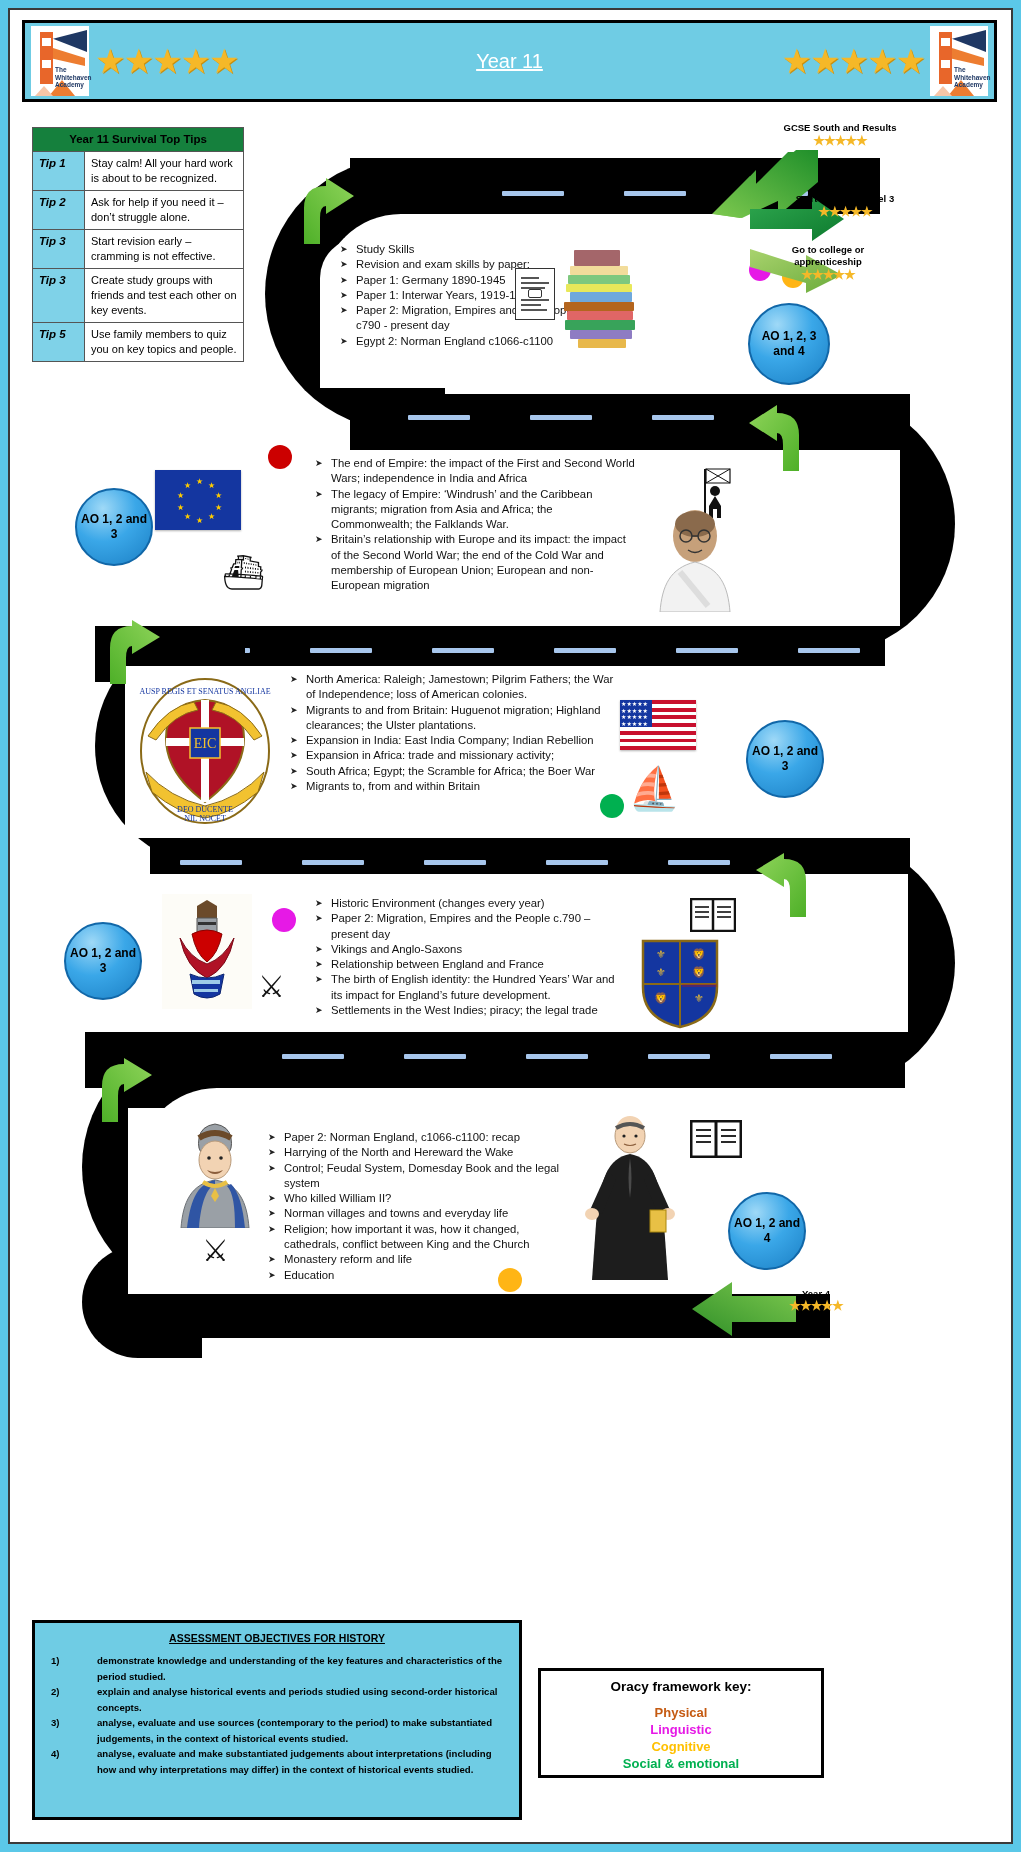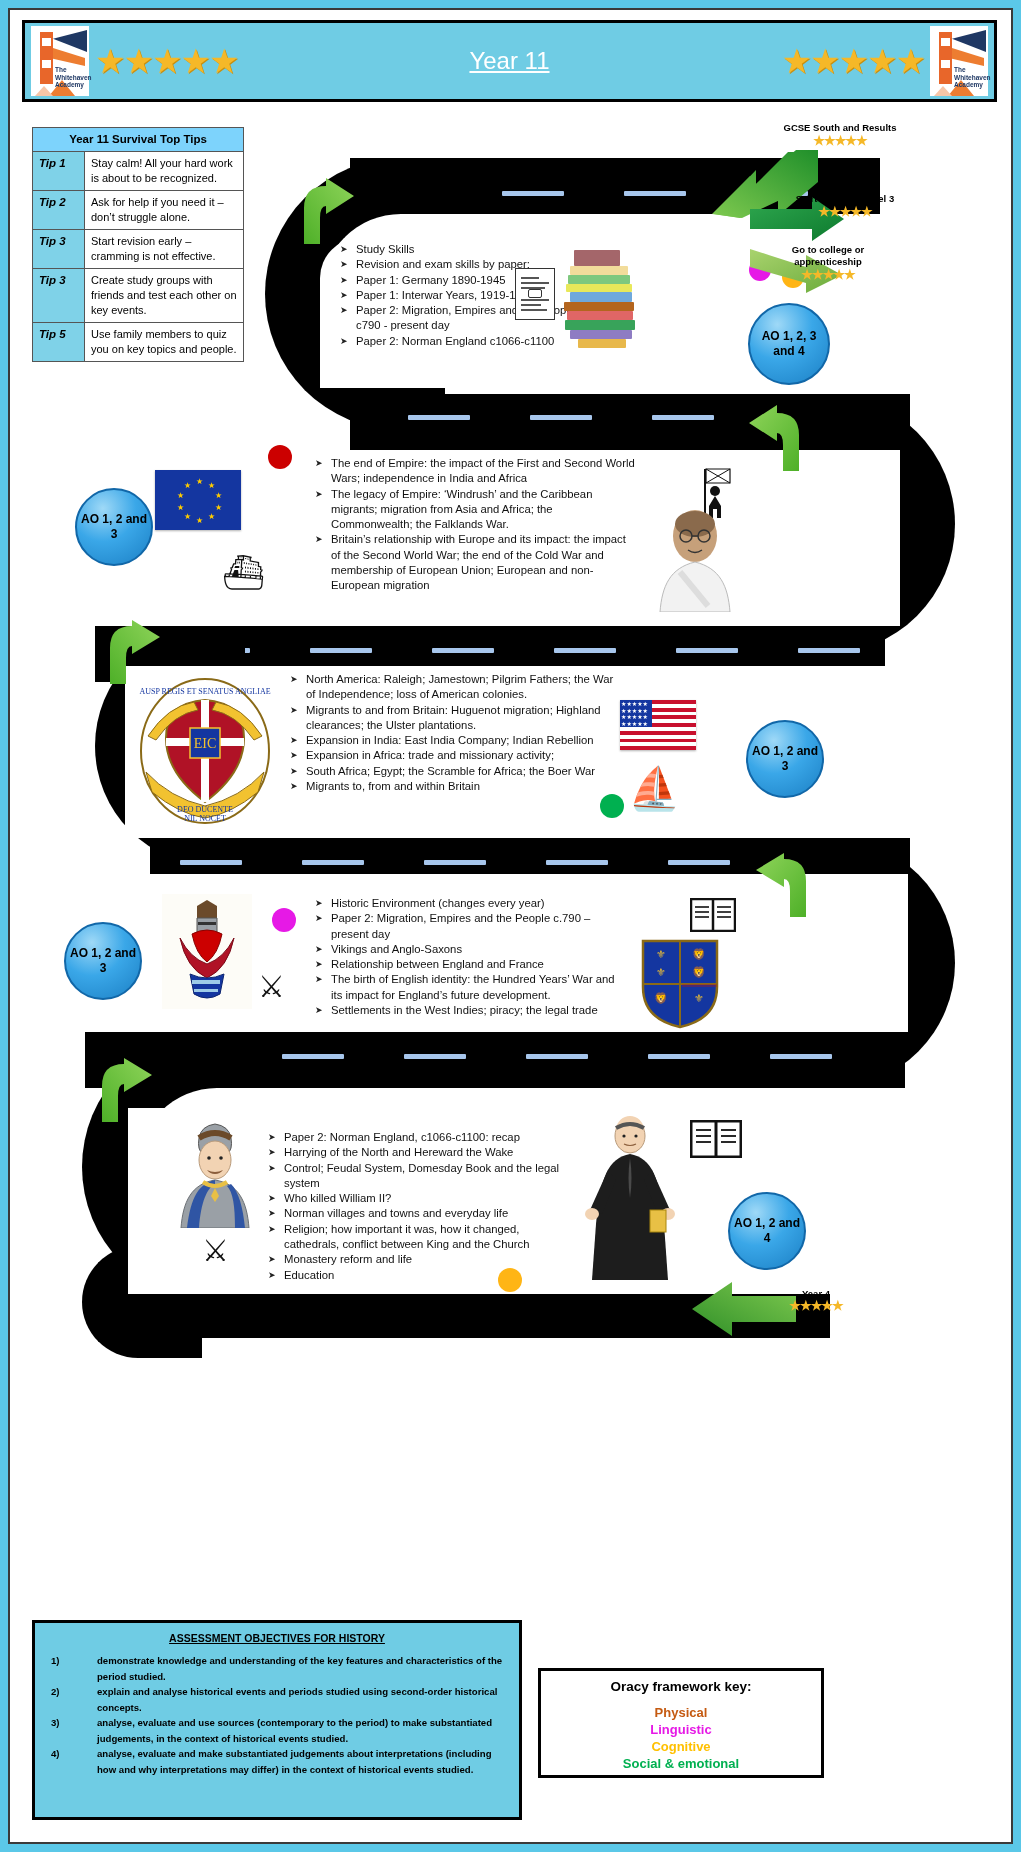--- a/index.html
+++ b/index.html
@@ -37,36 +37,36 @@
   .logo .twin { position:absolute; left:11px; top:12px; width:9px; height:8px; background:#fff; }
   .logo .twin2 { position:absolute; left:11px; top:34px; width:9px; height:8px; background:#fff; }
   .logo .mount { position:absolute; left:18px; bottom:0; width:0; height:0;
       border-left:13px solid transparent; border-right:13px solid transparent; border-bottom:16px solid #ed7d31;}
   .logo .mount2 { position:absolute; left:4px; bottom:0; width:0; height:0;
       border-left:9px solid transparent; border-right:9px solid transparent; border-bottom:10px solid #f6c6a8;}
   .logo .txt { position:absolute; left:24px; top:40px; font-size:6.5px; line-height:7.5px; color:#1f3864; font-weight:bold; }
   .stars5 { letter-spacing: -2px; font-size: 34px; color: #f5b828; text-shadow: 1px 1px 0 #c98f10; flex: 0 0 auto; }
   .htitle { flex: 1 1 auto; text-align: center; color: #fff; }
   .htitle .t1 { font-size: 21px; font-weight: bold; line-height: 26px; }
-  .htitle .t2 { font-size: 24px; text-decoration: underline; line-height: 26px; }
+  .htitle .t2 { font-size: 20px; text-decoration: underline; line-height: 26px; }
 
   
   .tips {
     position: absolute; left: 22px; top: 117px;
     width: 212px;
     border: 1px solid #555;
     border-collapse: collapse;
     background: #fff;
   }
   .tips td, .tips th {
     border: 1px solid #555; padding: 4px 6px;
     font-size: 11px; line-height: 15px; color: #000;
     vertical-align: top; text-align: left;
   }
-  .tips th { text-align: center; font-size: 11.5px; font-weight: bold; background:#7dd3fc; }
+  .tips th { text-align: center; font-size: 11.5px; font-weight: bold; background:#15803d; }
   .tips td.k { background: #7fd2e8; width: 52px; font-weight: bold; font-style: italic; font-size: 11.5px; text-align:left; }
 
   
   .road { position: absolute; background: #000; }
   .dashes { position:absolute; display:flex; }
   .dash { height: 5px; background: #a7c6ec; border-radius: 1px; }
   .dashes.h .dash { width: 62px; margin-right: 60px; }
 
   
   .panel { position: absolute; background:#fff; }
@@ -294,21 +294,21 @@
               border:56px solid #000;border-right:none;
               border-radius:90px 0 0 90px;"></div>
 
   <div class="panel" style="left:310px; top:228px; width:560px; height:150px; border-radius:40px 0 0 0;"></div>
   <ul class="blist" style="position:absolute; left:330px; top:232px; width:250px;">
     <li>Study Skills</li>
     <li>Revision and exam skills by paper:</li>
     <li>Paper 1: Germany 1890-1945</li>
     <li>Paper 1: Interwar Years, 1919-1939</li>
     <li>Paper 2: Migration, Empires and the People c790 - present day</li>
-    <li>Paper 2: Norman England c1066-c1100</li>
+    <li>Egypt 2: Norman England c1066-c1100</li>
   </ul>
 
   <div class="doc" style="left:505px; top:258px;">
     <div class="l" style="top:8px; width:18px;"></div>
     <div class="l" style="top:13px; width:28px;"></div>
     <div class="l" style="top:18px; width:24px;"></div>
     <div class="l" style="top:30px; width:28px;"></div>
     <div class="l" style="top:35px; width:20px;"></div>
     <div class="l" style="top:40px; width:26px;"></div>
     <div style="position:absolute;left:12px;top:20px;width:14px;height:9px;border:1.2px solid #333;border-radius:2px;"></div>

